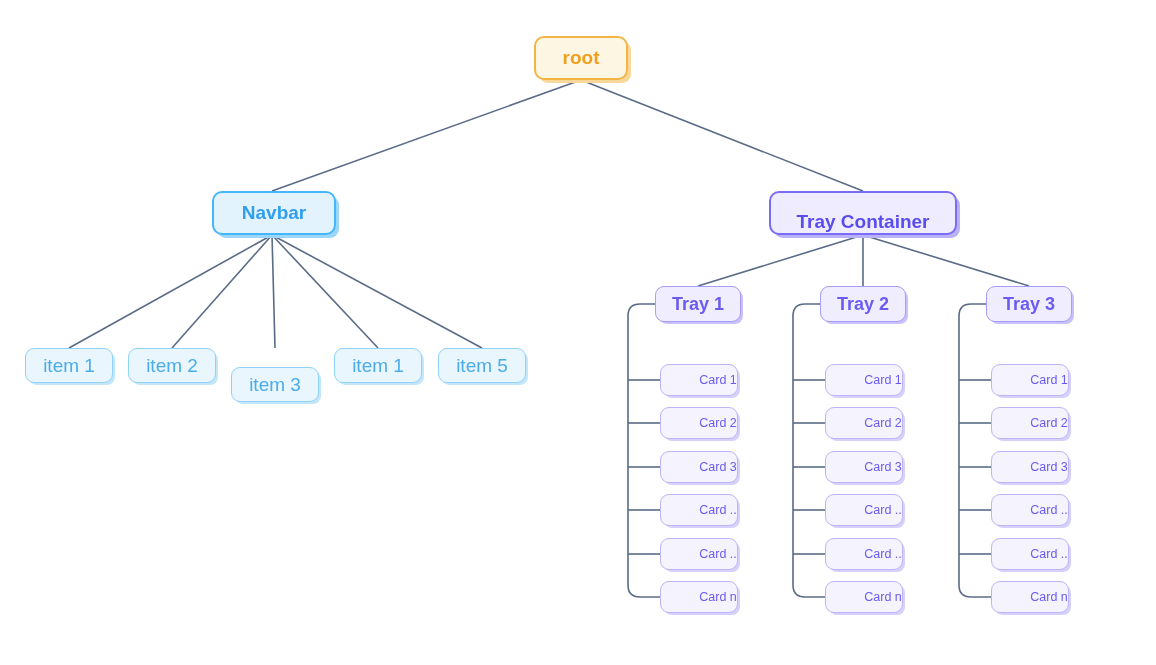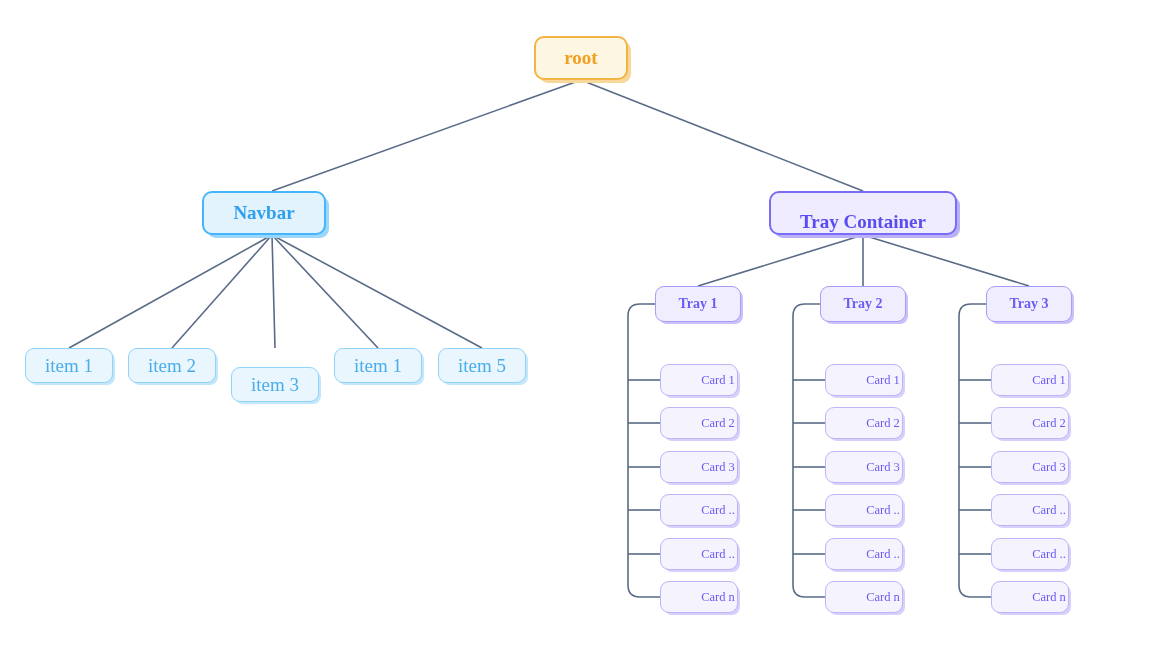--- a/index.html
+++ b/index.html
@@ -13,21 +13,20 @@
     position: relative;
     overflow: hidden;
     font-family: "Liberation Sans", sans-serif;
   }
 
   #canvas {
     position: absolute;
     inset: 0;
     width: 1156px;
     height: 545px;
-    font-family: Liberation Serif, serif;
   }
 
   #edges {
     position: absolute;
     left: 0;
     top: 0;
     width: 1156px;
     height: 665px;
     pointer-events: none;
   }
@@ -87,21 +86,21 @@
     font-size: 19px;
     font-weight: 700;
     box-shadow: 4px 4px 0 -1px #b9b2f8;
   }
   .node-tray {
     background: #f0eefe;
     border-color: #a79cf7;
     border-width: 1.6px;
     border-radius: 9px;
     color: #6a5bf2;
-    font-size: 14px;
+    font-size: 18px;
     font-weight: 700;
     box-shadow: 3px 3px 0 -1px #c9c2fa;
   }
   .node-card {
     background: #f4f3fe;
     border-color: #bdb5f8;
     border-width: 1.6px;
     border-radius: 9px;
     color: #6a5bf2;
     font-size: 12.5px;
@@ -141,21 +140,21 @@
       <line x1="959" y1="380" x2="991" y2="380" stroke="#5a6b87" stroke-width="1.6" stroke-linecap="butt"></line>
       <line x1="959" y1="423" x2="991" y2="423" stroke="#5a6b87" stroke-width="1.6" stroke-linecap="butt"></line>
       <line x1="959" y1="467" x2="991" y2="467" stroke="#5a6b87" stroke-width="1.6" stroke-linecap="butt"></line>
       <line x1="959" y1="510" x2="991" y2="510" stroke="#5a6b87" stroke-width="1.6" stroke-linecap="butt"></line>
       <line x1="959" y1="554" x2="991" y2="554" stroke="#5a6b87" stroke-width="1.6" stroke-linecap="butt"></line>
     </svg>
   <div id="nodes">
       <div class="node node-root" style="left: 534px; top: 36px; width: 94px; height: 44px;">
         <span>root</span>
       </div>
-      <div class="node node-navbar" style="left: 202px; top: 191px; width: 124px; height: 44px;">
+      <div class="node node-navbar" style="left: 212px; top: 191px; width: 124px; height: 44px;">
         <span>Navbar</span>
       </div>
       <div class="node node-traycontainer" style="left: 769px; top: 191px; width: 188px; height: 44px; align-items: flex-end;">
         <span>Tray Container</span>
       </div>
       <div class="node node-item" style="left: 25px; top: 348px; width: 88px; height: 35px;">
         <span>item 1</span>
       </div>
       <div class="node node-item" style="left: 128px; top: 348px; width: 88px; height: 35px;">
         <span>item 2</span>

